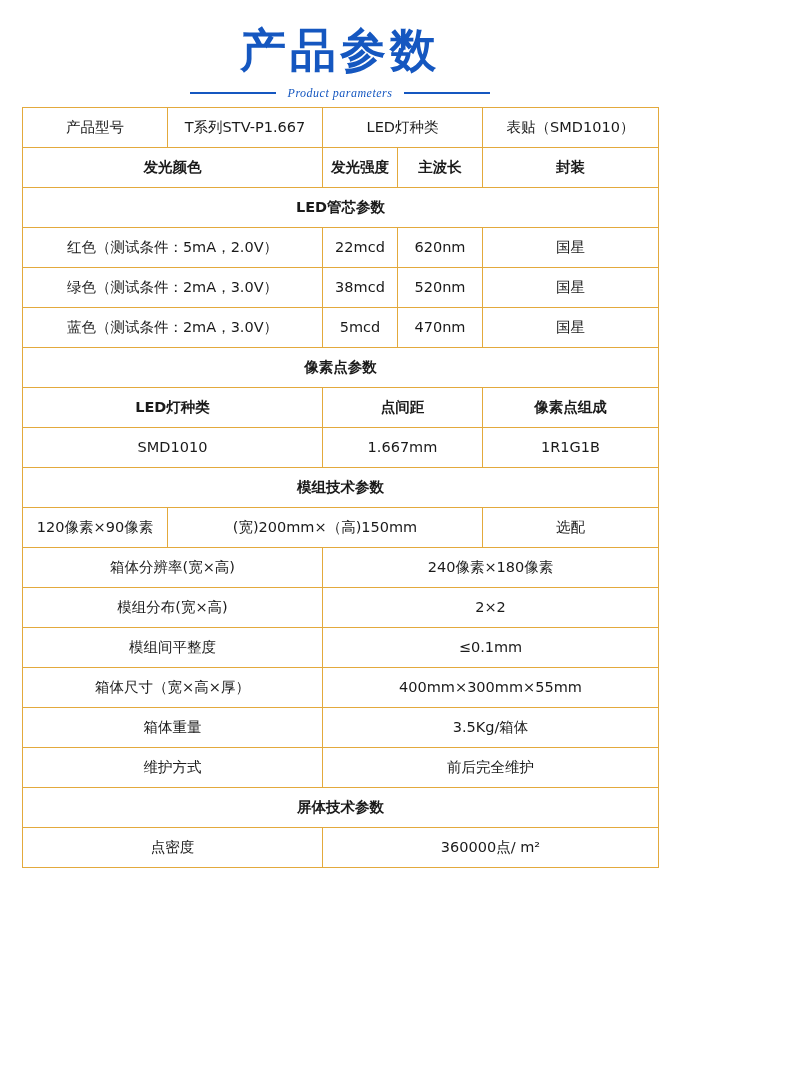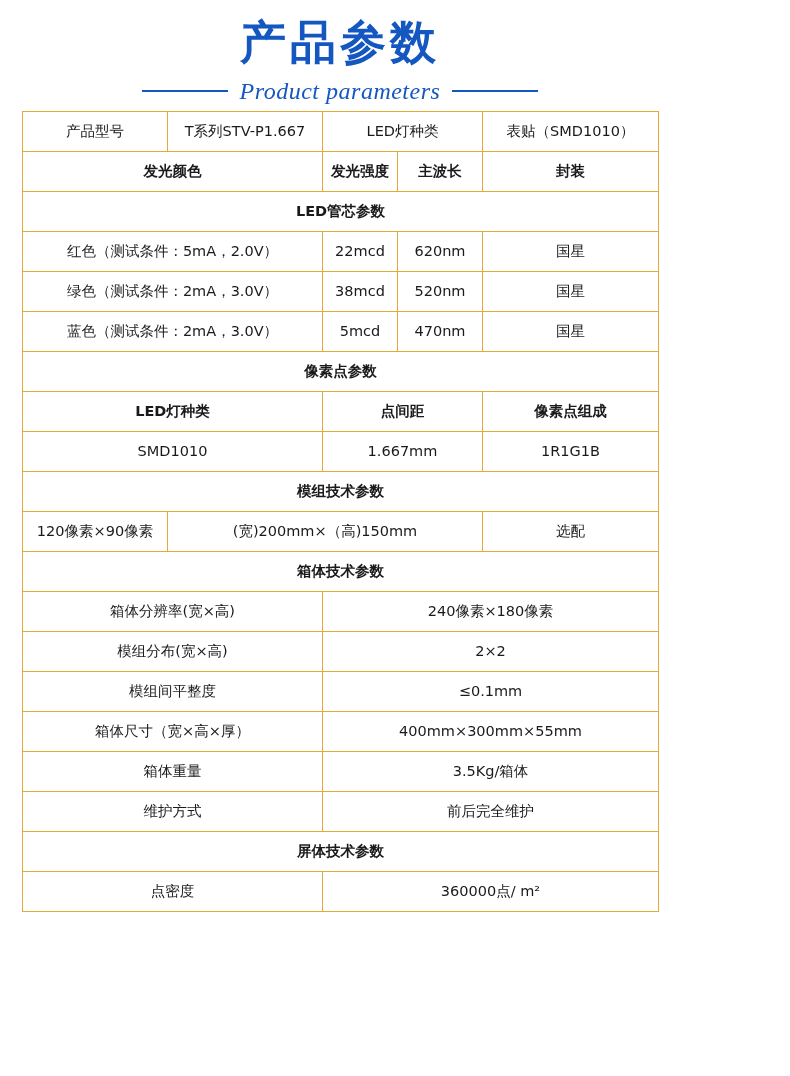--- a/index.html
+++ b/index.html
@@ -9,21 +9,21 @@
   body {
     width: 790px;
     min-height: 1076px;
     background: #ffffff;
     font-family: "Liberation Sans", "DejaVu Sans", sans-serif;
     color: #1a1a1a;
   }
   .page {
     width: 680px;
     box-sizing: border-box;
-    padding: 0;
+    padding: 8px;
   }
   
   .header {
     text-align: center;
     padding-top: 14px;
   }
   .header-title {
     font-size: 46px;
     font-weight: bold;
     color: #1557c0;
@@ -37,21 +37,21 @@
     justify-content: center;
     gap: 12px;
     margin-top: 6px;
   }
   .header-rule {
     width: 86px;
     height: 2px;
     background: #1557c0;
   }
   .header-sub {
-    font-size: 24px;
+    font-size: 12px;
     font-style: italic;
     color: #1557c0;
     font-family: "Liberation Serif", "DejaVu Serif", serif;
     letter-spacing: 0.5px;
   }
   
   .spec-wrap {
     margin: 6px auto 0 auto;
     width: 636px;
   }
@@ -179,23 +179,20 @@
         <td class="section" colspan="5">模组技术参数</td>
       </tr>
 
 
       <tr>
         <td class="small" colspan="1">120像素×90像素</td>
         <td class="small" colspan="3">(宽)200mm×（高)150mm</td>
         <td class="small">选配</td>
       </tr>
 
-      <tr>
-        <td class="section" colspan="5">箱体技术参数</td>
-      </tr>
 
       <tr>
         <td class="label" colspan="2">箱体分辨率(宽×高)</td>
         <td class="label" colspan="3">240像素×180像素</td>
       </tr>
       <tr>
         <td class="label" colspan="2">模组分布(宽×高)</td>
         <td class="label" colspan="3">2×2</td>
       </tr>
       <tr>

